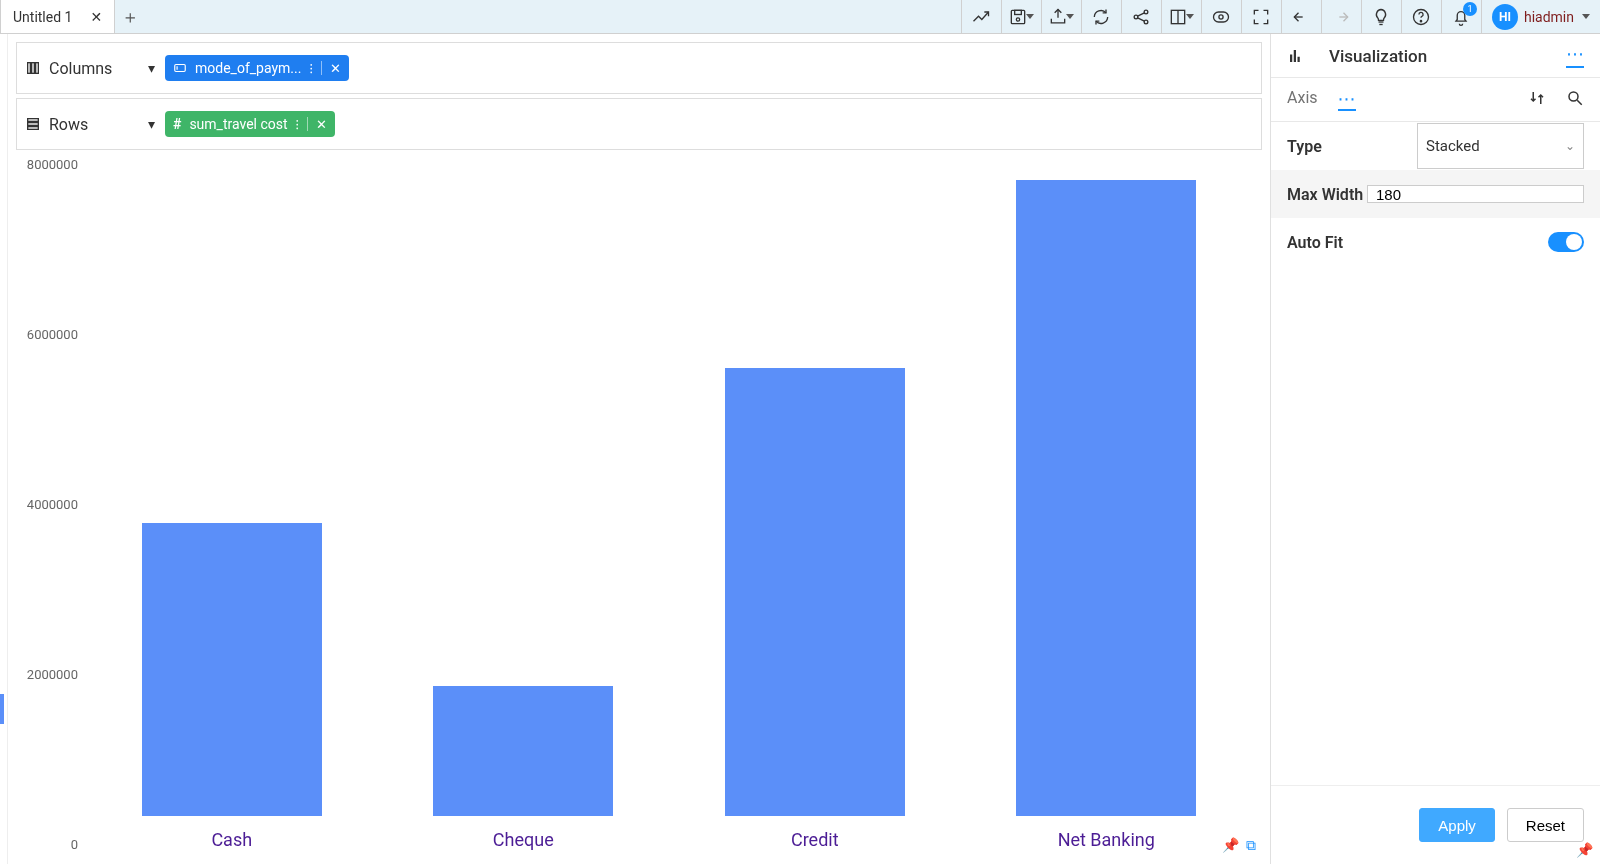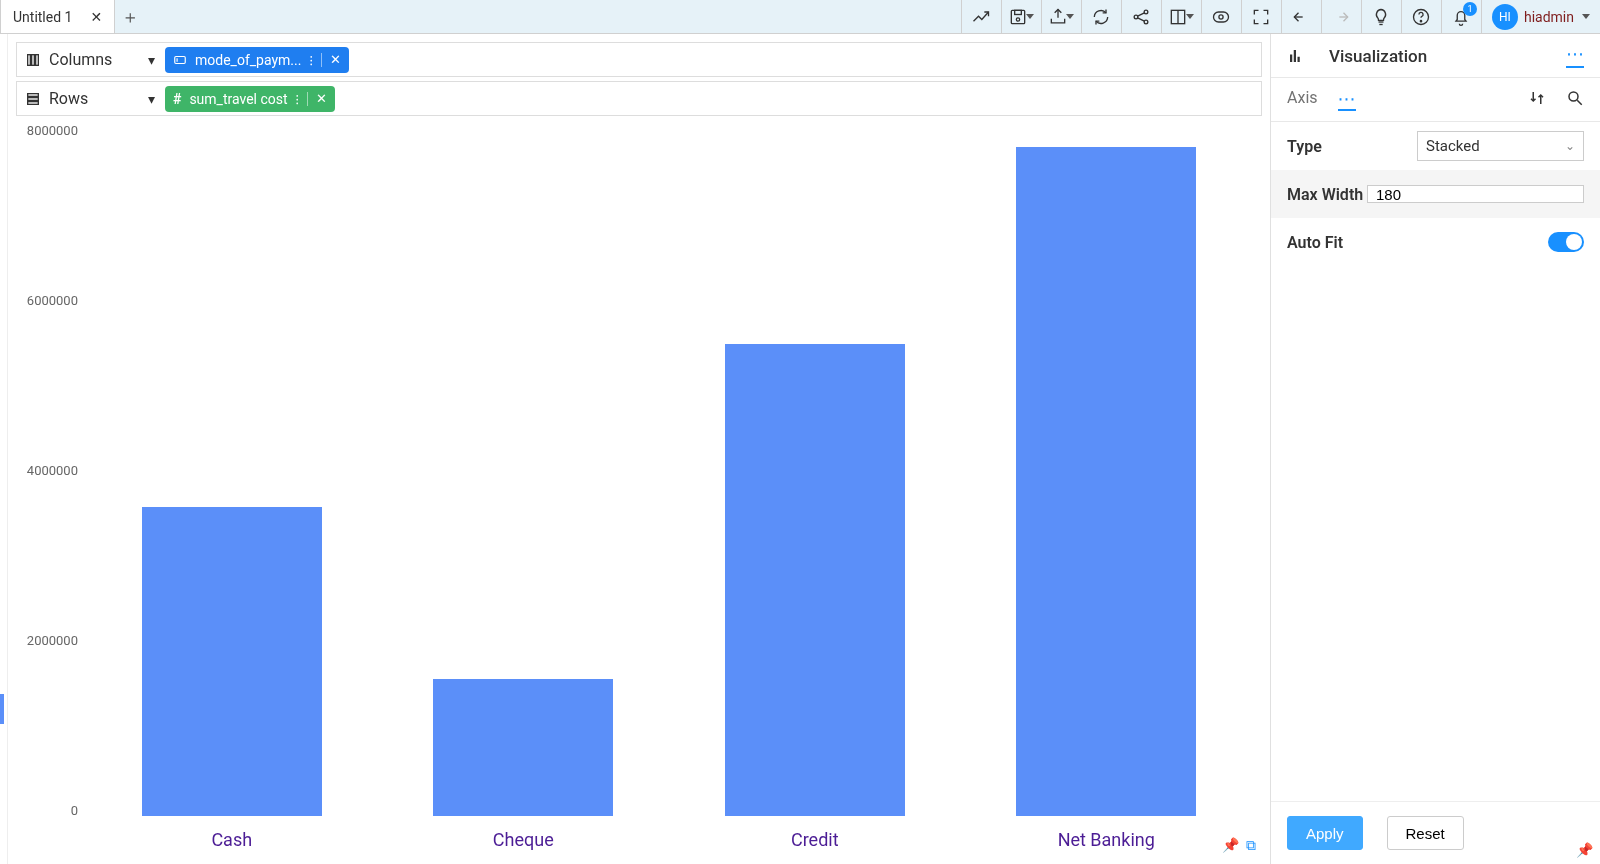--- a/index.html
+++ b/index.html
@@ -83,21 +83,21 @@
     gap: 6px;
     padding: 0 10px;
     height: 100%;
     border-left: 1px solid #d0d0d0;
   }
   .avatar {
     width: 26px; height: 26px;
     border-radius: 50%;
     background: #1890ff;
     color: #fff;
-    font-weight: 400;
+    font-weight: 700;
     font-size: 12px;
     display: flex; align-items: center; justify-content: center;
   }
   .user .name { font-size: 14px; color: #7f1d1d; }
   .caret-down {
     display: inline-block;
     width: 0; height: 0;
     border-left: 4px solid transparent;
     border-right: 4px solid transparent;
     border-top: 5px solid #555;
@@ -124,21 +124,21 @@
   .workspace {
     flex: 1;
     display: flex;
     flex-direction: column;
   }
   .shelf {
     display: flex;
     align-items: center;
     border: 1px solid #ddd;
     margin: 8px 8px 0 8px;
-    height: 35px;
+    height: 52px;
     padding: 0 8px;
     gap: 10px;
   }
   .shelf + .shelf { margin-top: 4px; }
   .shelf-label-wrap {
     display: flex;
     align-items: center;
     gap: 8px;
     width: 130px;
   }
@@ -271,21 +271,21 @@
   .form-row {
     display: flex;
     align-items: center;
     padding: 8px 16px;
     height: 48px;
   }
   .form-row.alt { background: #f5f5f5; }
   .form-label { font-size: 16px; font-weight: 600; width: 130px; }
   .select {
     flex: 1;
-    height: 30px;
+    height: 46px;
     border: 1px solid #ccc;
     background: #fff;
     padding: 0 8px;
     display: flex;
     align-items: center;
     justify-content: space-between;
     font-size: 15px;
   }
   .select .sel-caret { color: #888; font-size: 12px; }
   .text-input {
@@ -306,22 +306,23 @@
     position: absolute;
     right: 2px; top: 2px;
     width: 16px; height: 16px;
     background: #fff;
     border-radius: 50%;
   }
   .side-footer {
     margin-top: auto;
     display: flex;
     align-items: center;
-    gap: 24px;
-    padding: 14px 16px;
+    justify-content: flex-end;
+    gap: 12px;
+    padding: 22px 16px;
     border-top: 1px solid #eee;
   }
   .btn {
     height: 34px;
     padding: 0 18px;
     border-radius: 3px;
     font-size: 15px;
     border: 1px solid #ccc;
     background: #fff;
     cursor: pointer;

